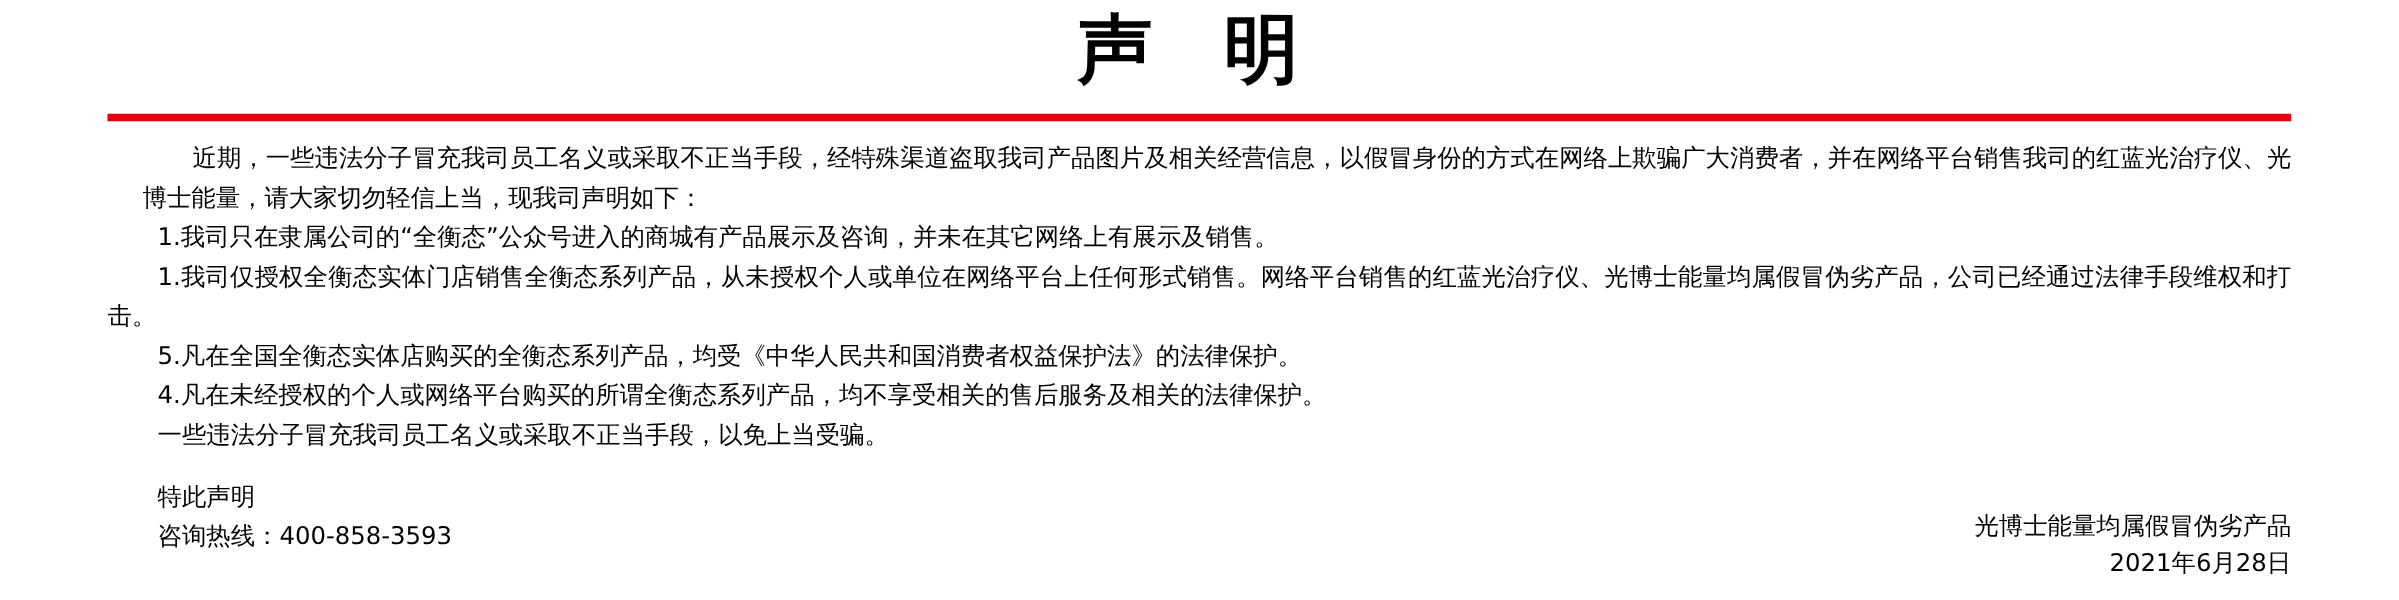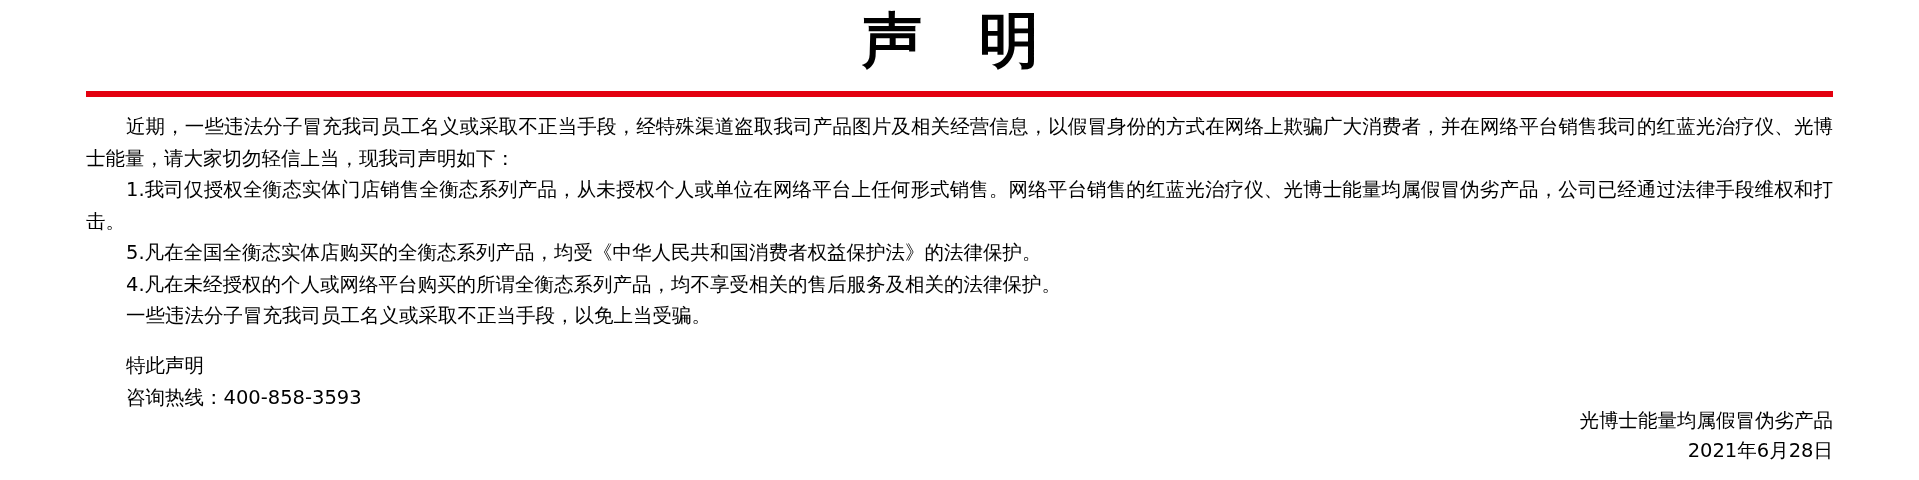--- a/index.html
+++ b/index.html
@@ -40,20 +40,21 @@
     font-size: 19.5px;
     line-height: 1.62;
     text-align: justify;
     font-family: "DejaVu Sans", "Liberation Sans", sans-serif;
   }
   .para {
     margin: 0;
   }
   .para.intro {
     text-indent: 40px;
+    margin-left: 28px;
   }
   .para.item {
     text-indent: 40px;
   }
   .para.hope {
     text-indent: 40px;
   }
   .spacer-sm {
     height: 18px;
   }
@@ -77,20 +78,21 @@
 <body>
 
 <div class="page">
 
   <div class="doc-title">声 明</div>
 
   <div class="red-rule" style="background: rgb(227, 0, 15);"></div>
 
   <div class="body-text">
     <p class="para intro">近期，一些违法分子冒充我司员工名义或采取不正当手段，经特殊渠道盗取我司产品图片及相关经营信息，以假冒身份的方式在网络上欺骗广大消费者，并在网络平台销售我司的红蓝光治疗仪、光博士能量，请大家切勿轻信上当，现我司声明如下：</p>
+    <p class="para item">1.我司只在隶属公司的“全衡态”公众号进入的商城有产品展示及咨询，并未在其它网络上有展示及销售。</p>
     <p class="para item">1.我司仅授权全衡态实体门店销售全衡态系列产品，从未授权个人或单位在网络平台上任何形式销售。网络平台销售的红蓝光治疗仪、光博士能量均属假冒伪劣产品，公司已经通过法律手段维权和打击。</p>
     <p class="para item">5.凡在全国全衡态实体店购买的全衡态系列产品，均受《中华人民共和国消费者权益保护法》的法律保护。</p>
     <p class="para item">4.凡在未经授权的个人或网络平台购买的所谓全衡态系列产品，均不享受相关的售后服务及相关的法律保护。</p>
     <p class="para hope">一些违法分子冒充我司员工名义或采取不正当手段，以免上当受骗。</p>
   </div>
 
   <div class="spacer-sm"></div>
 
   <div class="closing">特此声明</div>
   <div class="closing">咨询热线：400-858-3593</div>

